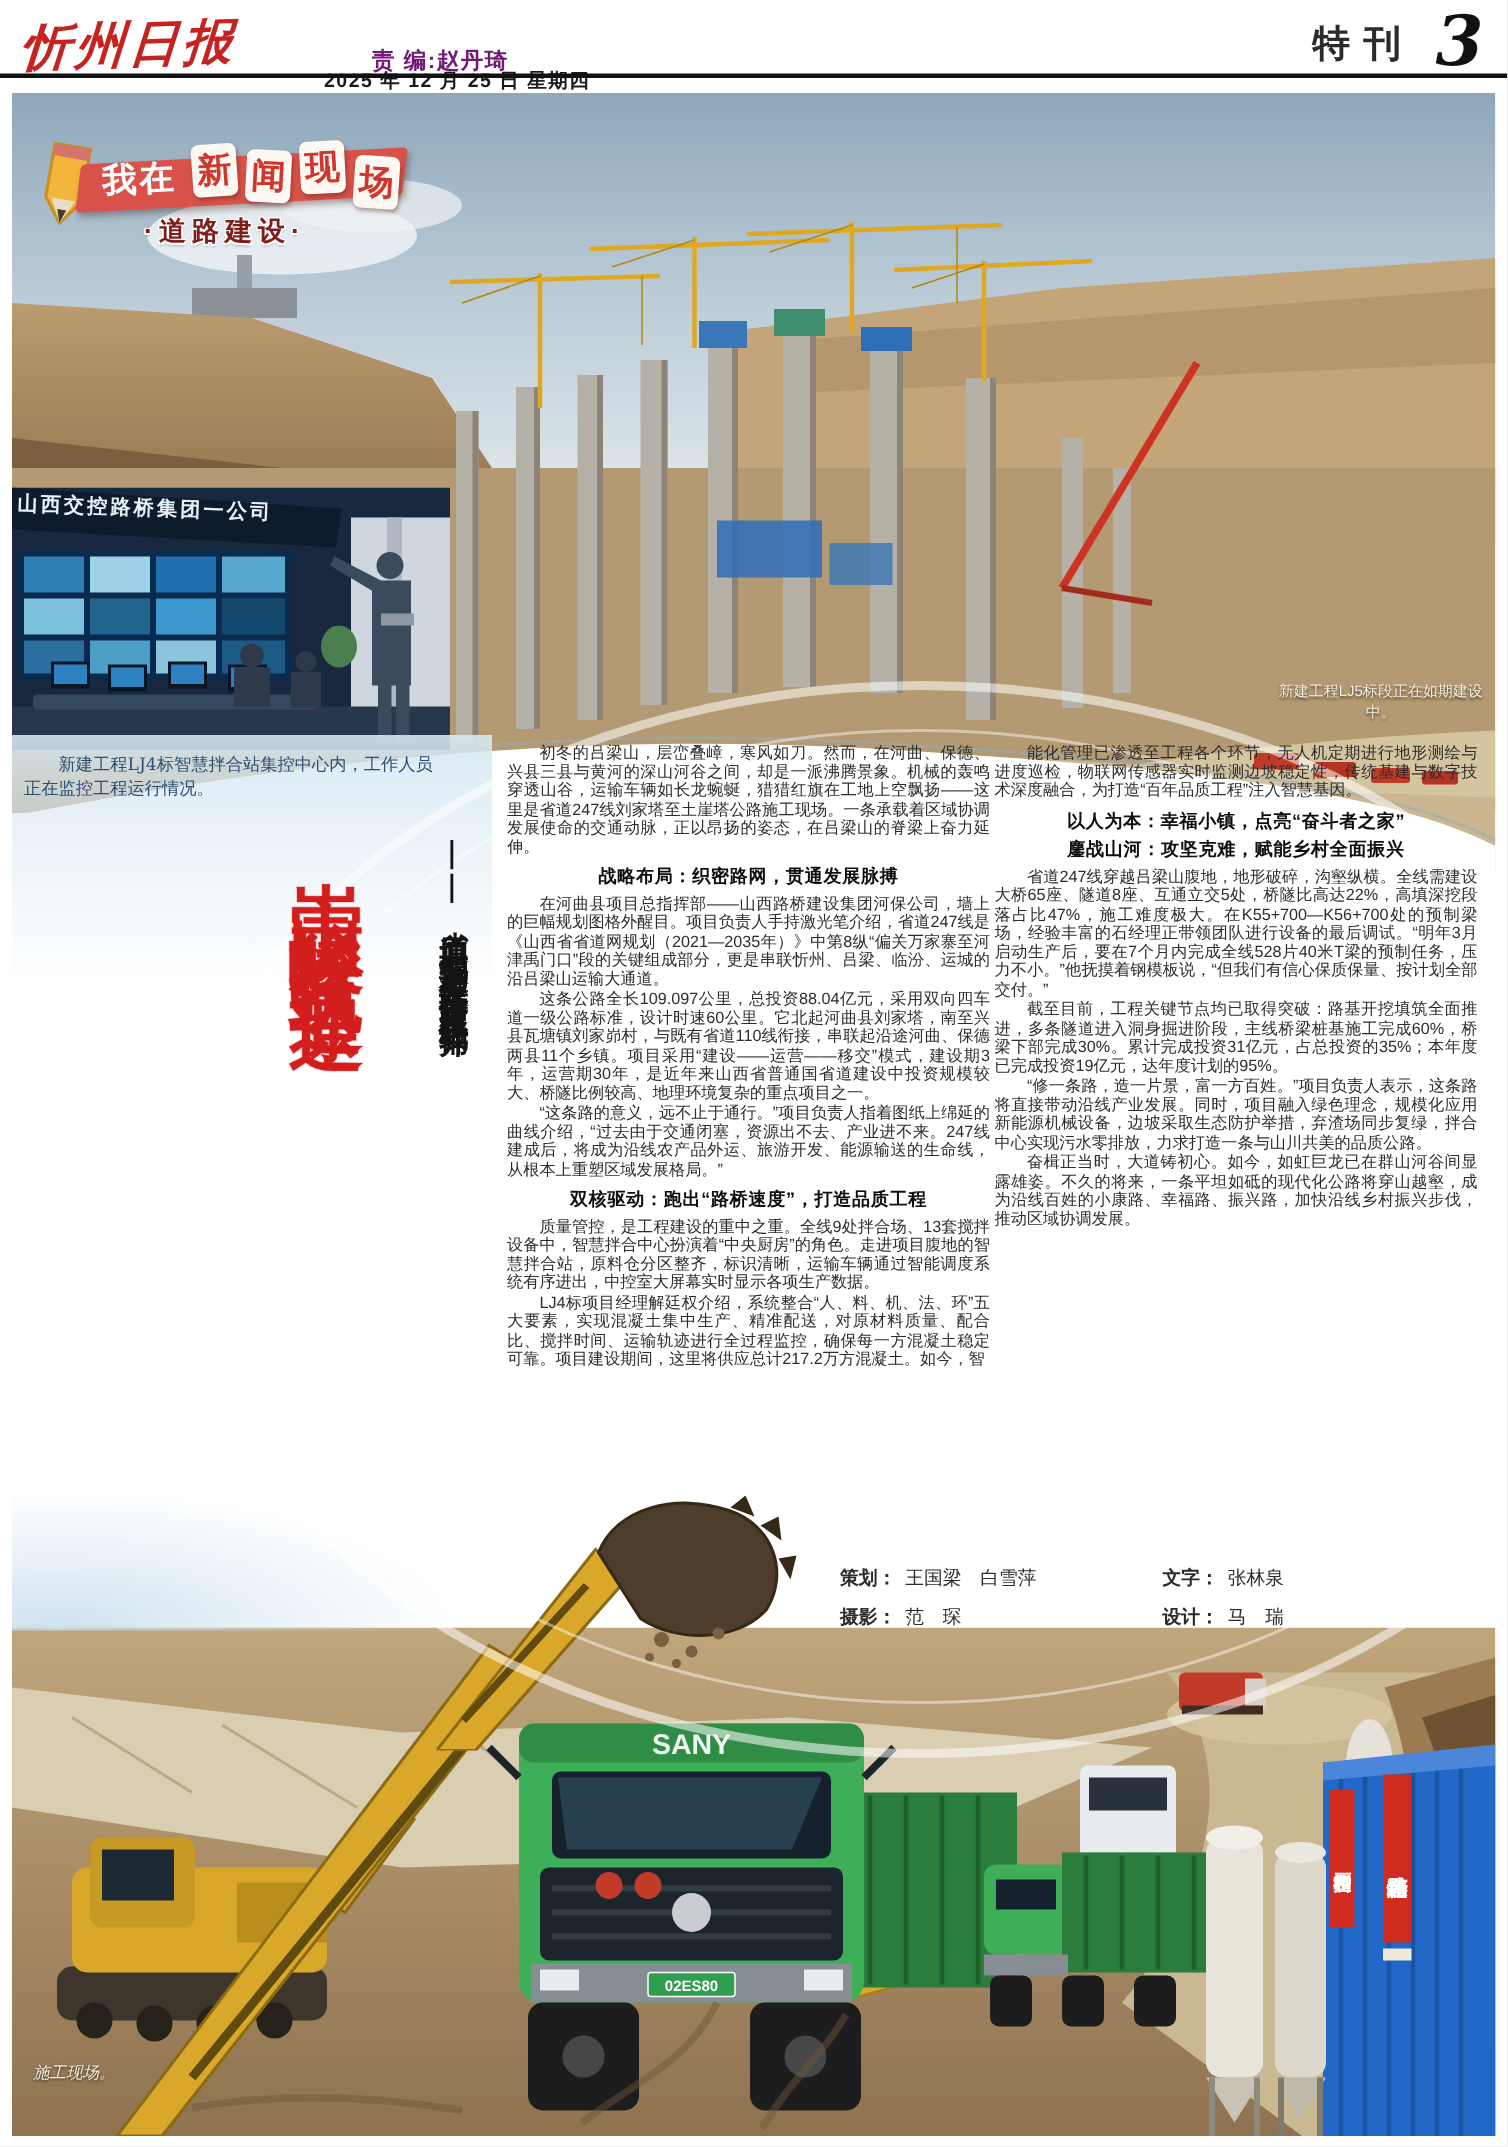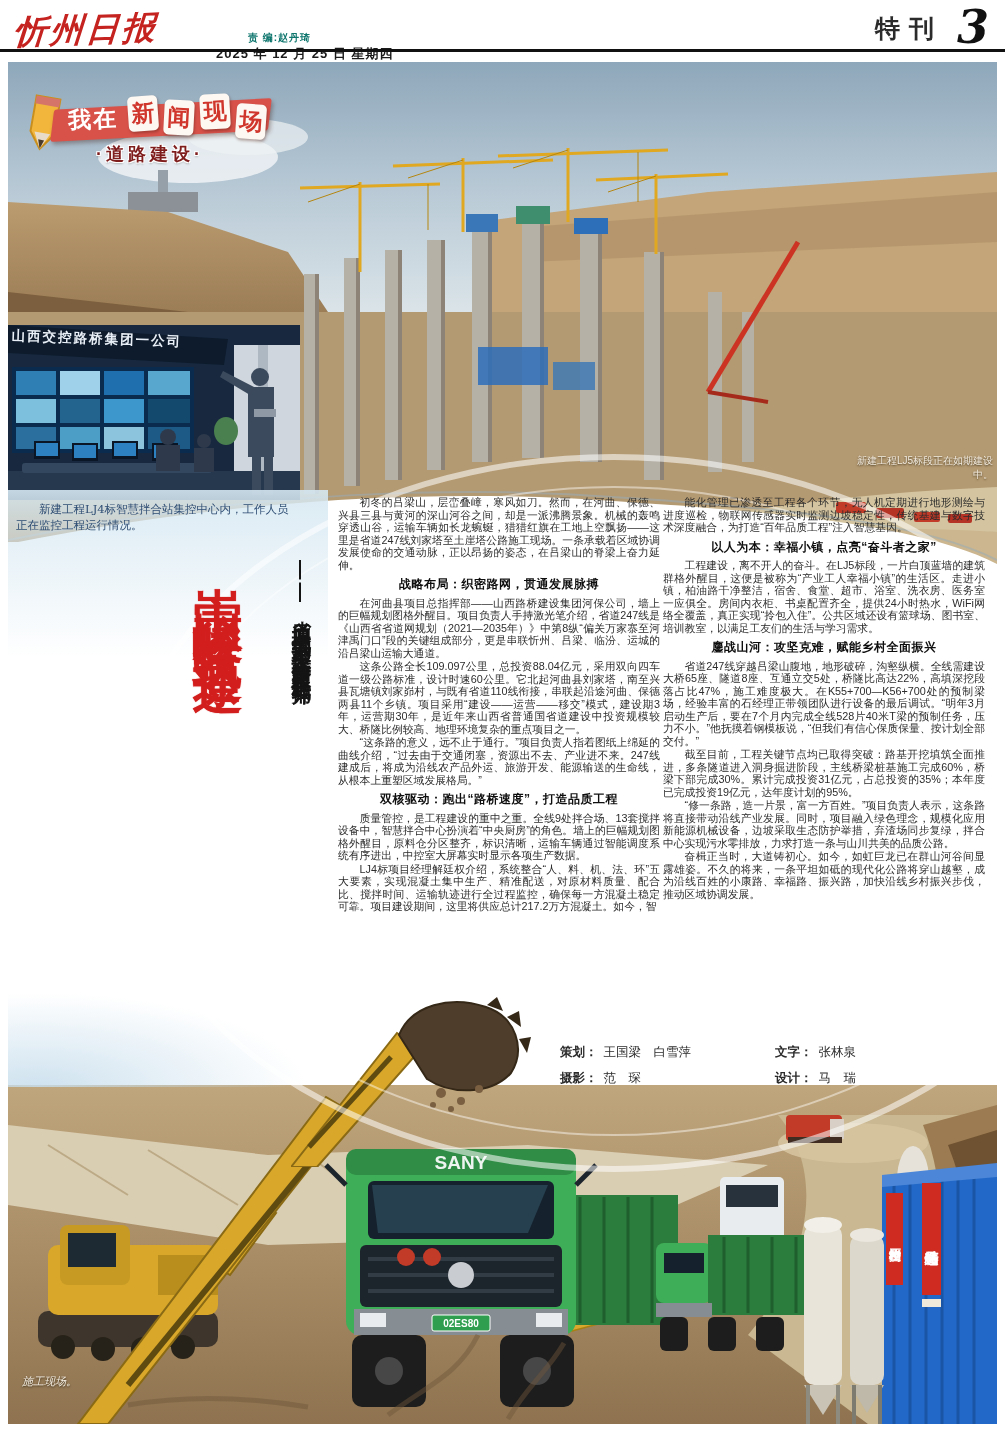--- a/index.html
+++ b/index.html
@@ -3,21 +3,21 @@
 <meta charset="utf-8">
 <style>
   html,body{margin:0;padding:0;background:#e8e8e8;}
   #page{position:relative;width:1005px;height:1431px;background:#ffffff;margin:0 auto;
         font-family:"Liberation Sans","DejaVu Sans",sans-serif;overflow:hidden;}
   
   #hdr{position:absolute;left:0;top:0;width:1005px;height:62px;background:#fff;z-index:20;}
   .logo{position:absolute;left:14px;top:8px;font-family:"DejaVu Serif",serif;font-style:italic;
         font-weight:900;font-size:33px;color:#c5231f;letter-spacing:3px;transform:rotate(-2deg) skewX(-6deg);}
   .hdate{position:absolute;left:216px;top:10px;font-size:13px;font-weight:700;color:#1a1a1a;letter-spacing:1px;margin-top:35px;}
-  .heditor{position:absolute;left:248px;top:31px;font-size:10px;font-weight:700;color:#0f766e;letter-spacing:1px;}
+  .heditor{position:absolute;left:248px;top:31px;font-size:15px;font-weight:700;color:#701a75;letter-spacing:1px;}
   .hsec{position:absolute;right:62px;top:12px;font-size:25px;font-weight:700;color:#2b2b2b;letter-spacing:9px;}
   .hnum{position:absolute;right:16px;top:0px;font-family:"DejaVu Serif",serif;font-style:italic;
         font-weight:900;font-size:46px;color:#111;}
   .hrule{position:absolute;left:0;top:49px;width:1005px;height:3px;background:#111;}
   
   #collage{position:absolute;left:8px;top:62px;width:989px;height:1362px;background:#fff;overflow:hidden;}
   .lyr{position:absolute;}
   .ring{position:absolute;border-radius:50%;pointer-events:none;z-index:3;}
   #ring1{left:110px;top:392px;width:980px;height:706px;border:6px solid rgba(255,255,255,.55);}
   #ring2{left:148px;top:424px;width:912px;height:646px;border:2px solid rgba(255,255,255,.45);}
@@ -30,21 +30,21 @@
   #badge .ribbon{position:absolute;left:36px;top:28px;width:218px;height:32px;background:#d9524a;
       transform:rotate(-3deg) skewX(-10deg);border-radius:3px;box-shadow:2px 3px 4px rgba(60,20,10,.35);}
   #badge .wz{position:absolute;left:52px;top:28px;font-size:23px;font-weight:900;color:#fff;transform:rotate(-3deg);letter-spacing:2px;}
   #badge .tile{position:absolute;top:20px;width:30px;height:35px;background:#fdf8f2;border-radius:5px;
       box-shadow:1px 2px 3px rgba(80,30,20,.4);text-align:center;line-height:35px;font-size:23px;
       font-weight:900;color:#d0362c;}
   #badge .l2{position:absolute;left:80px;top:66px;font-size:18px;font-weight:700;color:#7f1d1d;letter-spacing:4px;
       text-shadow:-1px -1px 0 #fff,1px -1px 0 #fff,-1px 1px 0 #fff,1px 1px 0 #fff,0 2px 2px rgba(0,0,0,.25);}
   
   .photocap{color:#f3ece0;font-size:10px;text-shadow:0 1px 2px rgba(40,30,10,.8);z-index:6;}
-  #topcap{left:840px;top:392px;width:145px;text-align:right;}
+  #topcap{left:840px;top:392px;width:145px;text-align:center;}
   #ctrlcap{left:8px;top:440px;width:282px;z-index:6;font-size:11.5px;line-height:15.5px;color:#2f4e74;
       font-family:"DejaVu Serif","Liberation Serif",serif;text-indent:2em;}
   #botcap{left:14px;top:1312px;z-index:6;font-size:11px;color:#f3ece0;font-style:italic;
       text-shadow:0 1px 2px rgba(40,30,10,.9);}
   
   #vtitle{left:164px;top:486px;width:80px;height:520px;z-index:5;writing-mode:vertical-rl;
       font-size:50px;font-weight:900;color:#d31e1e;letter-spacing:13px;
       font-family:"Liberation Sans","DejaVu Sans",sans-serif;text-shadow:0 0 1px #d31e1e;}
   #vsub{left:274px;top:498px;width:34px;height:580px;z-index:5;writing-mode:vertical-rl;
       font-size:19.5px;font-weight:700;color:#141414;letter-spacing:3px;}
@@ -251,27 +251,26 @@
     <div id="vtitle" class="lyr">崇山峻岭筑通途</div>
     <div id="vsub" class="lyr">——省道二四七线刘家塔至土崖塔公路新建工程全线铺开</div>
 
     <div id="col1" class="col">
         <p>初冬的吕梁山，层峦叠嶂，寒风如刀。然而，在河曲、保德、兴县三县与黄河的深山河谷之间，却是一派沸腾景象。机械的轰鸣穿透山谷，运输车辆如长龙蜿蜒，猎猎红旗在工地上空飘扬——这里是省道247线刘家塔至土崖塔公路施工现场。一条承载着区域协调发展使命的交通动脉，正以昂扬的姿态，在吕梁山的脊梁上奋力延伸。</p>
         <h4>战略布局：织密路网，贯通发展脉搏</h4>
         <p>在河曲县项目总指挥部——山西路桥建设集团河保公司，墙上的巨幅规划图格外醒目。项目负责人手持激光笔介绍，省道247线是《山西省省道网规划（2021—2035年）》中第8纵“偏关万家寨至河津禹门口”段的关键组成部分，更是串联忻州、吕梁、临汾、运城的沿吕梁山运输大通道。</p>
         <p>这条公路全长109.097公里，总投资88.04亿元，采用双向四车道一级公路标准，设计时速60公里。它北起河曲县刘家塔，南至兴县瓦塘镇刘家峁村，与既有省道110线衔接，串联起沿途河曲、保德两县11个乡镇。项目采用“建设——运营——移交”模式，建设期3年，运营期30年，是近年来山西省普通国省道建设中投资规模较大、桥隧比例较高、地理环境复杂的重点项目之一。</p>
         <p>“这条路的意义，远不止于通行。”项目负责人指着图纸上绵延的曲线介绍，“过去由于交通闭塞，资源出不去、产业进不来。247线建成后，将成为沿线农产品外运、旅游开发、能源输送的生命线，从根本上重塑区域发展格局。”</p>
         <h4>双核驱动：跑出“路桥速度”，打造品质工程</h4>
-        <p>质量管控，是工程建设的重中之重。全线9处拌合场、13套搅拌设备中，智慧拌合中心扮演着“中央厨房”的角色。墙上的巨幅规划图格外醒目，原料仓分区整齐，标识清晰，运输车辆通过智能调度系统有序进出，中控室大屏幕实时显示各项生产数据。</p>
+        <p>质量管控，是工程建设的重中之重。全线9处拌合场、13套搅拌设备中，智慧拌合中心扮演着“中央厨房”的角色。走进项目腹地的智慧拌合站，原料仓分区整齐，标识清晰，运输车辆通过智能调度系统有序进出，中控室大屏幕实时显示各项生产数据。</p>
         <p>LJ4标项目经理解廷权介绍，系统整合“人、料、机、法、环”五大要素，实现混凝土集中生产、精准配送，对原材料质量、配合比、搅拌时间、运输轨迹进行全过程监控，确保每一方混凝土稳定可靠。项目建设期间，这里将供应总计217.2万方混凝土。如今，智</p>
       </div>
     <div id="col2" class="col">
         <p>能化管理已渗透至工程各个环节，无人机定期进行地形测绘与进度巡检，物联网传感器实时监测边坡稳定性，传统基建与数字技术深度融合，为打造“百年品质工程”注入智慧基因。</p>
         <h4>以人为本：幸福小镇，点亮“奋斗者之家”</h4>
-        <p>工程建设，离不开人的奋斗。在LJ5标段，一片白顶蓝墙的建筑群格外醒目，这便是被称为“产业工人幸福小镇”的生活区。走进小镇，柏油路干净整洁，宿舍、食堂、超市、浴室、洗衣房、医务室一应俱全。房间内衣柜、书桌配置齐全，提供24小时热水，WiFi网络全覆盖，真正实现“拎包入住”。公共区域还设有篮球场、图书室、培训教室，以满足工友们的生活与学习需求。</p>
         <h4>鏖战山河：攻坚克难，赋能乡村全面振兴</h4>
         <p>省道247线穿越吕梁山腹地，地形破碎，沟壑纵横。全线需建设大桥65座、隧道8座、互通立交5处，桥隧比高达22%，高填深挖段落占比47%，施工难度极大。在K55+700—K56+700处的预制梁场，经验丰富的石经理正带领团队进行设备的最后调试。“明年3月启动生产后，要在7个月内完成全线528片40米T梁的预制任务，压力不小。”他抚摸着钢模板说，“但我们有信心保质保量、按计划全部交付。”</p>
         <p>截至目前，工程关键节点均已取得突破：路基开挖填筑全面推进，多条隧道进入洞身掘进阶段，主线桥梁桩基施工完成60%，桥梁下部完成30%。累计完成投资31亿元，占总投资的35%；本年度已完成投资19亿元，达年度计划的95%。</p>
         <p>“修一条路，造一片景，富一方百姓。”项目负责人表示，这条路将直接带动沿线产业发展。同时，项目融入绿色理念，规模化应用新能源机械设备，边坡采取生态防护举措，弃渣场同步复绿，拌合中心实现污水零排放，力求打造一条与山川共美的品质公路。</p>
         <p>奋楫正当时，大道铸初心。如今，如虹巨龙已在群山河谷间显露雄姿。不久的将来，一条平坦如砥的现代化公路将穿山越壑，成为沿线百姓的小康路、幸福路、振兴路，加快沿线乡村振兴步伐，推动区域协调发展。</p>
       </div>
 
     <div id="credits" class="lyr">
       <div><b>策划：</b><span>王国梁　白雪萍</span></div>
       <div><b>文字：</b><span>张林泉</span></div>

